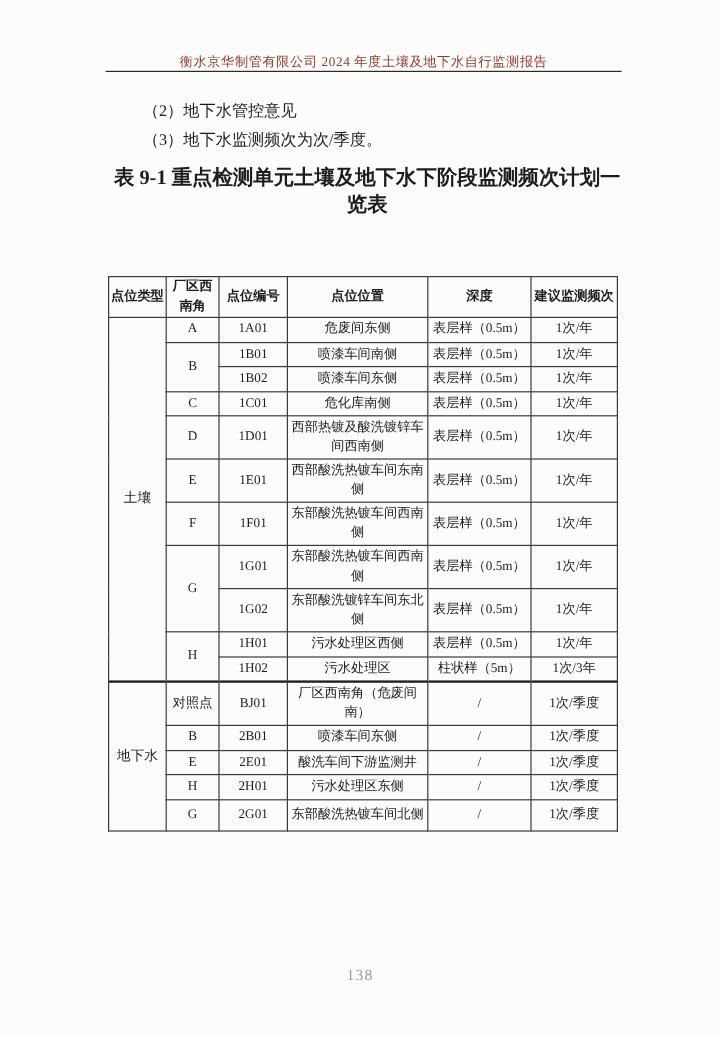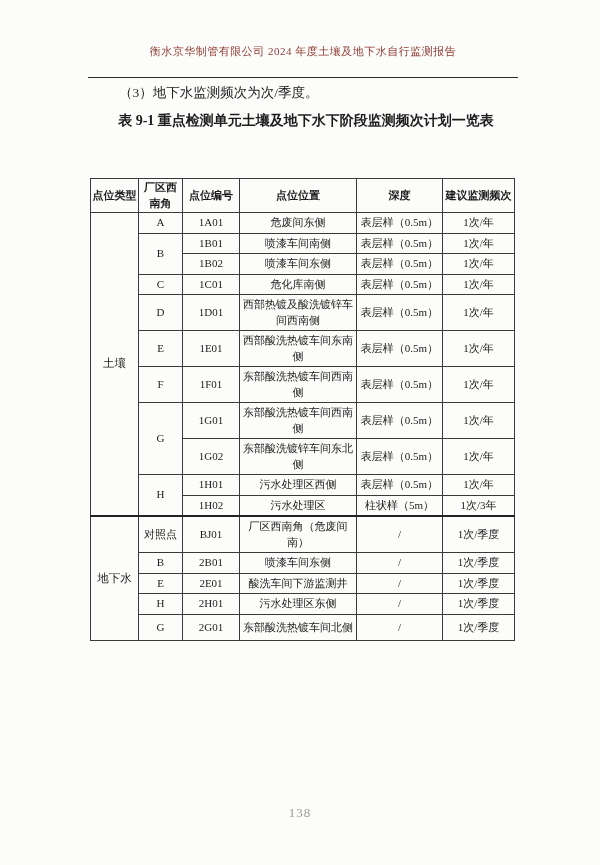--- a/index.html
+++ b/index.html
@@ -17,21 +17,21 @@
   .report-header {
     position: absolute;
     top: 44px;
     left: 88px;
     width: 430px;
     text-align: center;
     font-size: 11px;
     letter-spacing: 0.5px;
     color: var(--header-red, #8e3b33);
     border-bottom: 1.5px solid #2a2a2a;
-    padding-bottom: 18px;
+    padding-bottom: 0;
   }
   .content {
     position: absolute;
     top: 80px;
     left: 92px;
     width: 428px;
   }
   .heading {
     font-size: 13.5px;
     text-indent: 2em;
@@ -44,21 +44,21 @@
     text-align: justify;
     text-indent: 2em;
   }
   .heading-3 {
     font-size: 13.5px;
     text-indent: 2em;
     margin-top: 4px;
     margin-bottom: 10px;
   }
   .table-title {
-    font-size: 14px;
+    font-size: 17px;
     font-weight: bold;
     text-align: center;
     margin-top: 6px;
     margin-bottom: 5px;
   }
   table.monitor {
     border-collapse: collapse;
     margin-left: -2px;
     width: 424px;
     table-layout: fixed;
@@ -95,20 +95,21 @@
 <body>
 
 <div class="page">
 
   <div class="report-header">
     <span>衡水京华制管有限公司 2024 年度土壤及地下水自行监测报告</span>
   </div>
 
   <div class="content">
 
+    <div class="heading">（2）地下水管控意见</div>
 
 
     <div class="heading-3">（3）地下水监测频次为次/季度。</div>
 
     <div class="table-title">表 9-1 重点检测单元土壤及地下水下阶段监测频次计划一览表</div>
 
     <table class="monitor">
       <colgroup>
         <col style="width:48px">
           <col style="width:44px">

